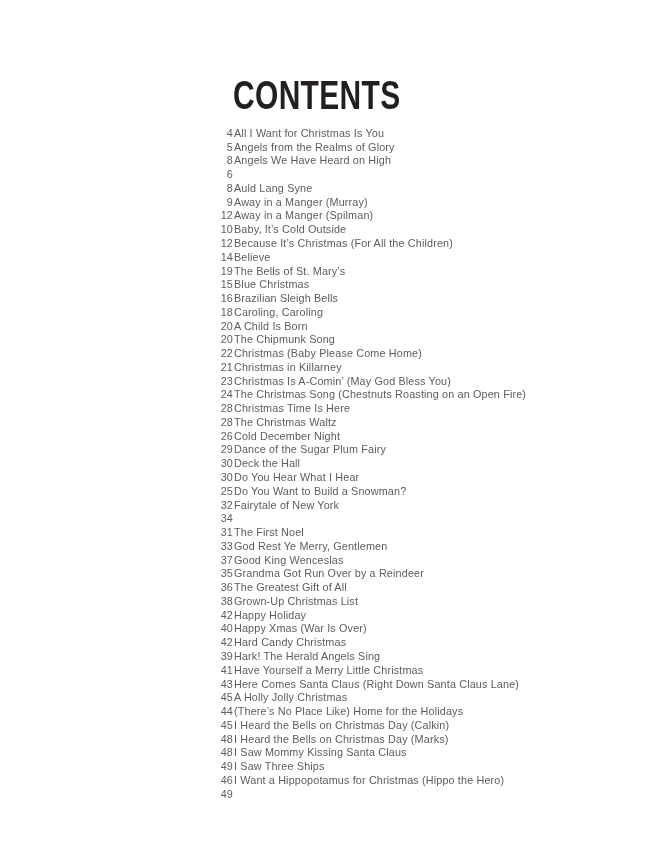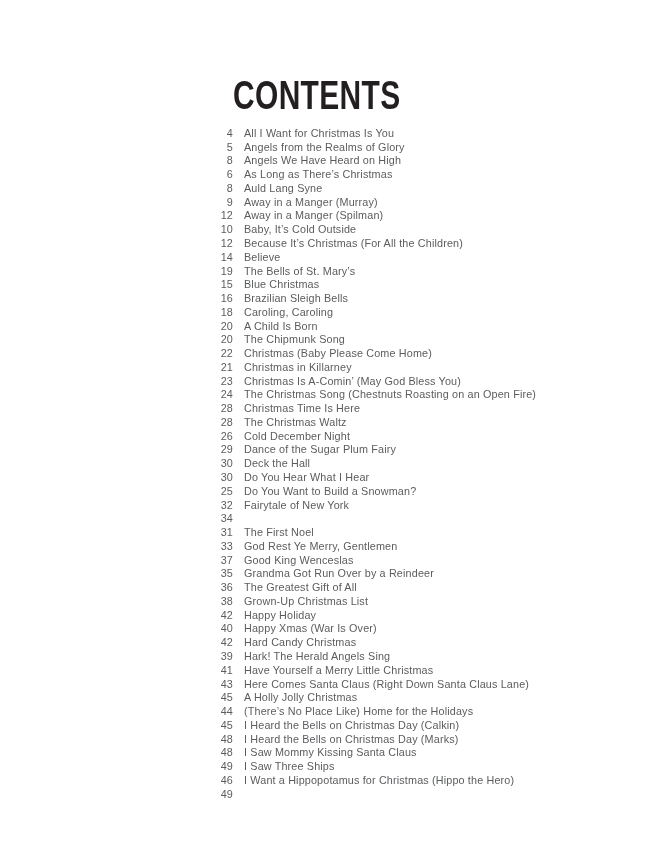--- a/index.html
+++ b/index.html
@@ -39,21 +39,21 @@
     align-items: center;
     height: 13.78px;
     white-space: nowrap;
   }
   .num {
     width: 37px;
     text-align: right;
     flex: 0 0 auto;
   }
   .song {
-    margin-left: 11px;
+    margin-left: 1px;
     flex: 1 1 auto;
   }
 </style>
 </head>
 <body>
 
 <div class="sheet">
   <h1 class="page-title">CONTENTS</h1>
 
   <div class="toc">
@@ -67,21 +67,20 @@
     <span class="song">Angels from the Realms of Glory</span>
   </div>
 
   <div class="row">
     <span class="num">8</span>
     <span class="song">Angels We Have Heard on High</span>
   </div>
 
   <div class="row">
     <span class="num">6</span>
-    <span class="song">As Long as There’s Christmas</span>
   </div>
 
   <div class="row">
     <span class="num">8</span>
     <span class="song">Auld Lang Syne</span>
   </div>
 
   <div class="row">
     <span class="num">9</span>
     <span class="song">Away in a Manger (Murray)</span>

